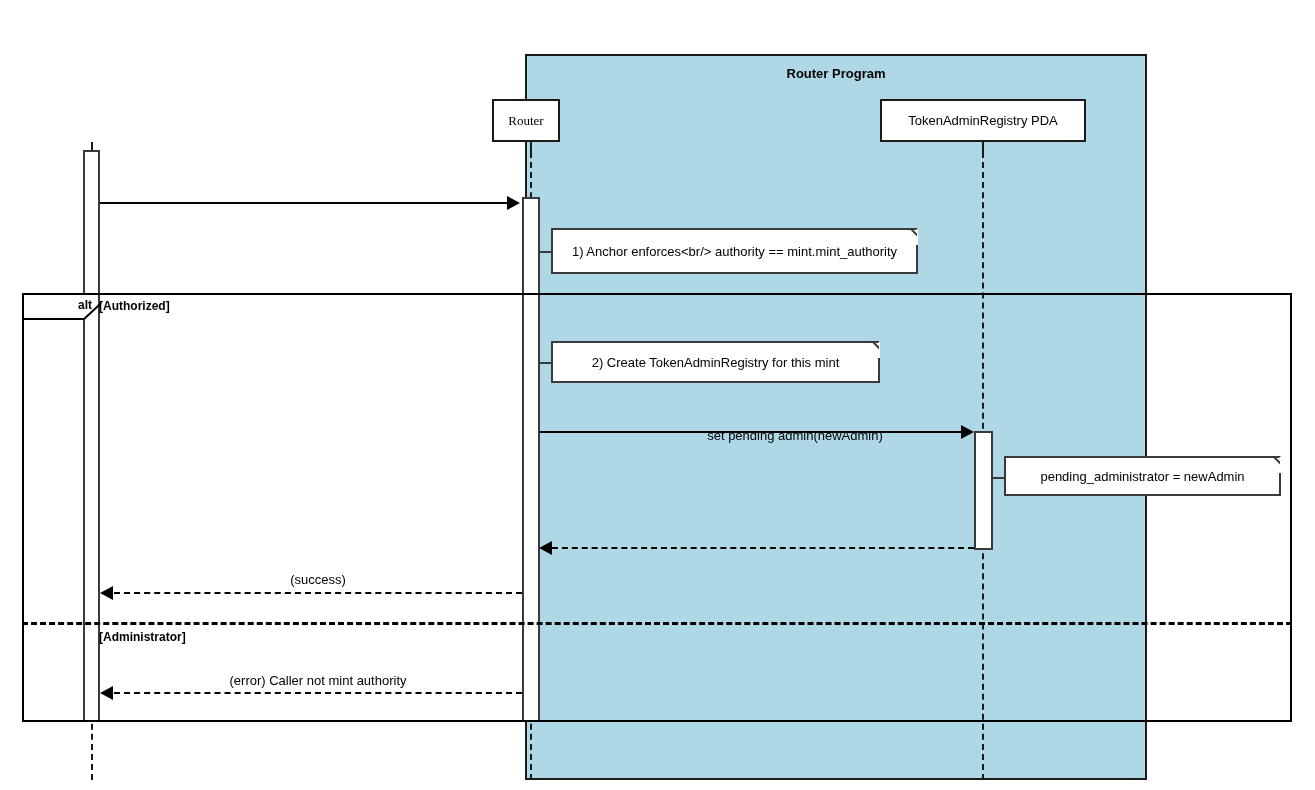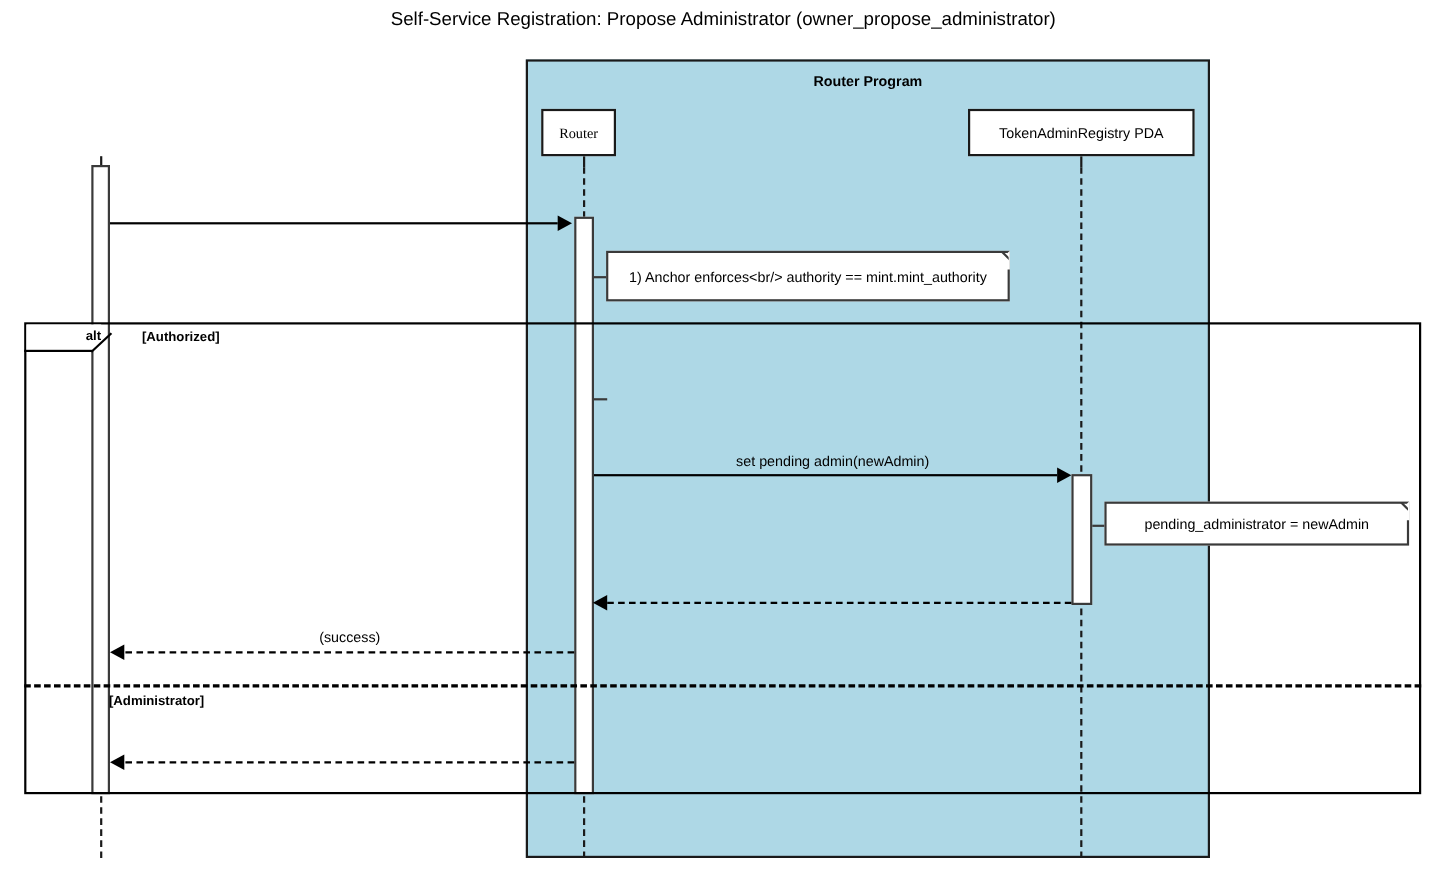--- a/index.html
+++ b/index.html
@@ -30,20 +30,21 @@
     color: #000;
     white-space: nowrap;
   }
 
   
   .group-box {
     position: absolute;
     box-sizing: border-box;
     background: #aed8e6;
     border: 2px solid #1a1a1a;
+    margin-left: 47px;
   }
   .group-label {
     position: absolute;
     top: 10px;
     left: 0;
     width: 100%;
     text-align: center;
     font-size: 13px;
     font-weight: bold;
     color: #000;
@@ -199,21 +200,20 @@
     position: absolute;
     height: 0;
     border-top: 3px dashed #000;
   }
 </style>
 </head>
 <body>
 
 <div id="canvas">
 
-  <div class="diagram-title">Self-Service Registration: Propose Administrator (owner_propose_administrator)</div>
 
   <div class="group-box" style="left:478px; top:54px; width:622px; height:726px;">
     <div class="group-label">Router Program</div>
   </div>
 
   <div class="lifeline-solid" style="left:91px; top:142px; height:10px;"></div>
   <div class="lifeline" style="left:91px; top:152px; height:628px;"></div>
 
   <div class="lifeline-solid" style="left:530px; top:142px; height:10px;"></div>
   <div class="lifeline" style="left:530px; top:152px; height:628px;"></div>
@@ -246,25 +246,30 @@
     <span class="dogear-edge"></span>
   </div>
 
   <div class="alt-frame" style="left:22px; top:293px; width:1270px; height:429px;"></div>
 
   <div class="alt-tag-shape" style="left:24px; top:295px; width:68px; height:24px;"></div>
   <div class="alt-tag-bottom" style="left:22px; top:318px; width:62px;"></div>
   <div class="alt-tag-diag" style="left:83px; top:319px; width:25px; transform: rotate(-43deg);"></div>
   <div style="position:absolute; left:24px; top:298px; width:50px; text-align:center; font-size:12px; font-weight:bold;padding-left:36px;">alt</div>
 
-  <div class="alt-guard" style="left:99px; top:299px;padding-left:30px;">[Authorized]</div>
+  <div class="alt-guard" style="left:99px; top:299px;">[Authorized]</div>
 
   <div class="note-connector" style="left:540px; top:362px; width:12px;"></div>
-
-  <div class="msg-label" style="left:541px; top:412px; width:432px;">set pending admin(newAdmin)</div>
+  <div class="note" style="left:551px; top:341px; width:329px; height:42px;">
+    <span>2) Create TokenAdminRegistry for this mint</span>
+    <span class="dogear"></span>
+    <span class="dogear-edge"></span>
+  </div>
+
+  <div class="msg-label" style="left:541px; top:428px; width:432px;padding-left:38px;">set pending admin(newAdmin)</div>
   <div class="msg-line" style="left:540px; top:431px; width:421px;"></div>
   <div class="arrow-right" style="left:961px; top:425px;"></div>
 
   <div class="note-connector" style="left:993px; top:477px; width:12px;"></div>
   <div class="note" style="left:1004px; top:456px; width:277px; height:40px;">
     <span>pending_administrator = newAdmin</span>
     <span class="dogear"></span>
     <span class="dogear-edge"></span>
   </div>
 
@@ -272,16 +277,17 @@
   <div class="arrow-left" style="left:539px; top:541px;"></div>
 
   <div class="msg-label" style="left:113px; top:572px; width:410px;">(success)</div>
   <div class="msg-line dashed" style="left:114px; top:592px; width:408px;"></div>
   <div class="arrow-left" style="left:100px; top:586px;"></div>
 
   <div class="alt-divider" style="left:22px; top:622px; width:1270px;"></div>
 
   <div class="alt-guard" style="left:99px; top:630px;">[Administrator]</div>
 
+  <div class="msg-label" style="left:113px; top:673px; width:410px;">(error) Caller not mint authority</div>
   <div class="msg-line dashed" style="left:114px; top:692px; width:408px;"></div>
   <div class="arrow-left" style="left:100px; top:686px;"></div>
 
 </div>
 
 </body></html>

